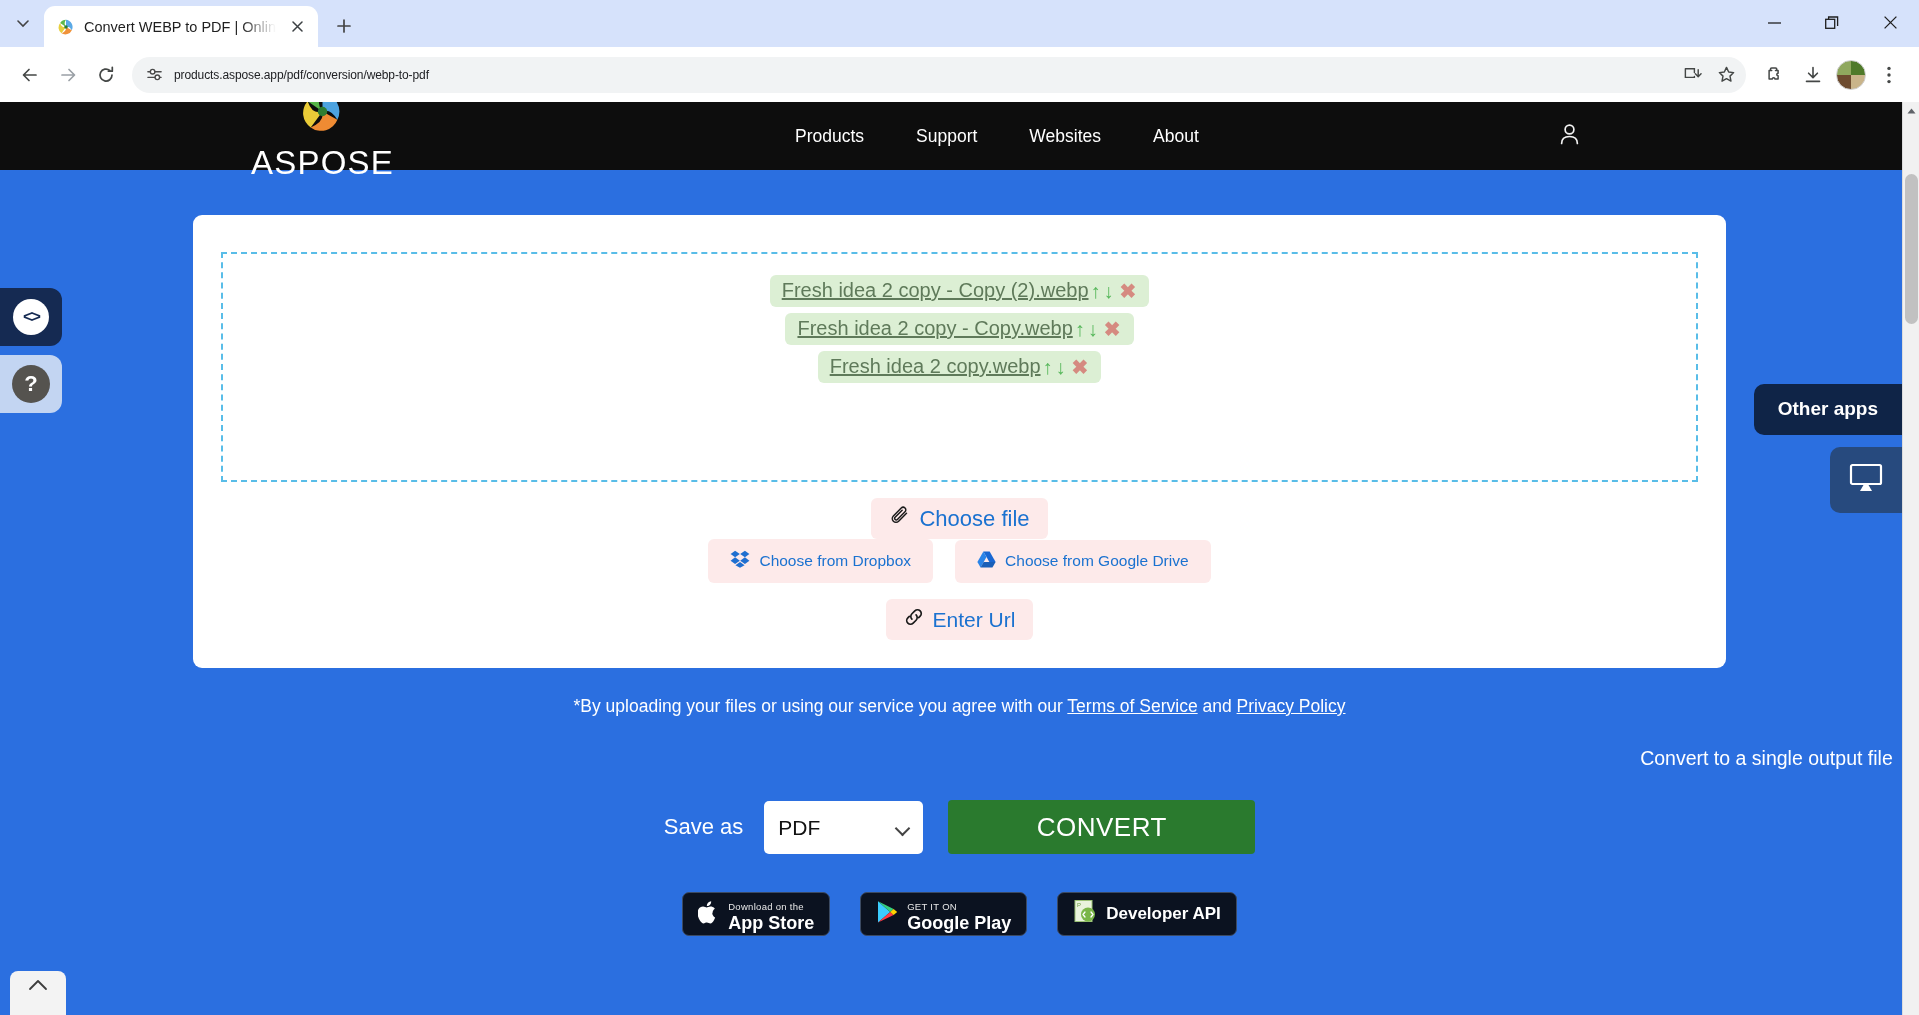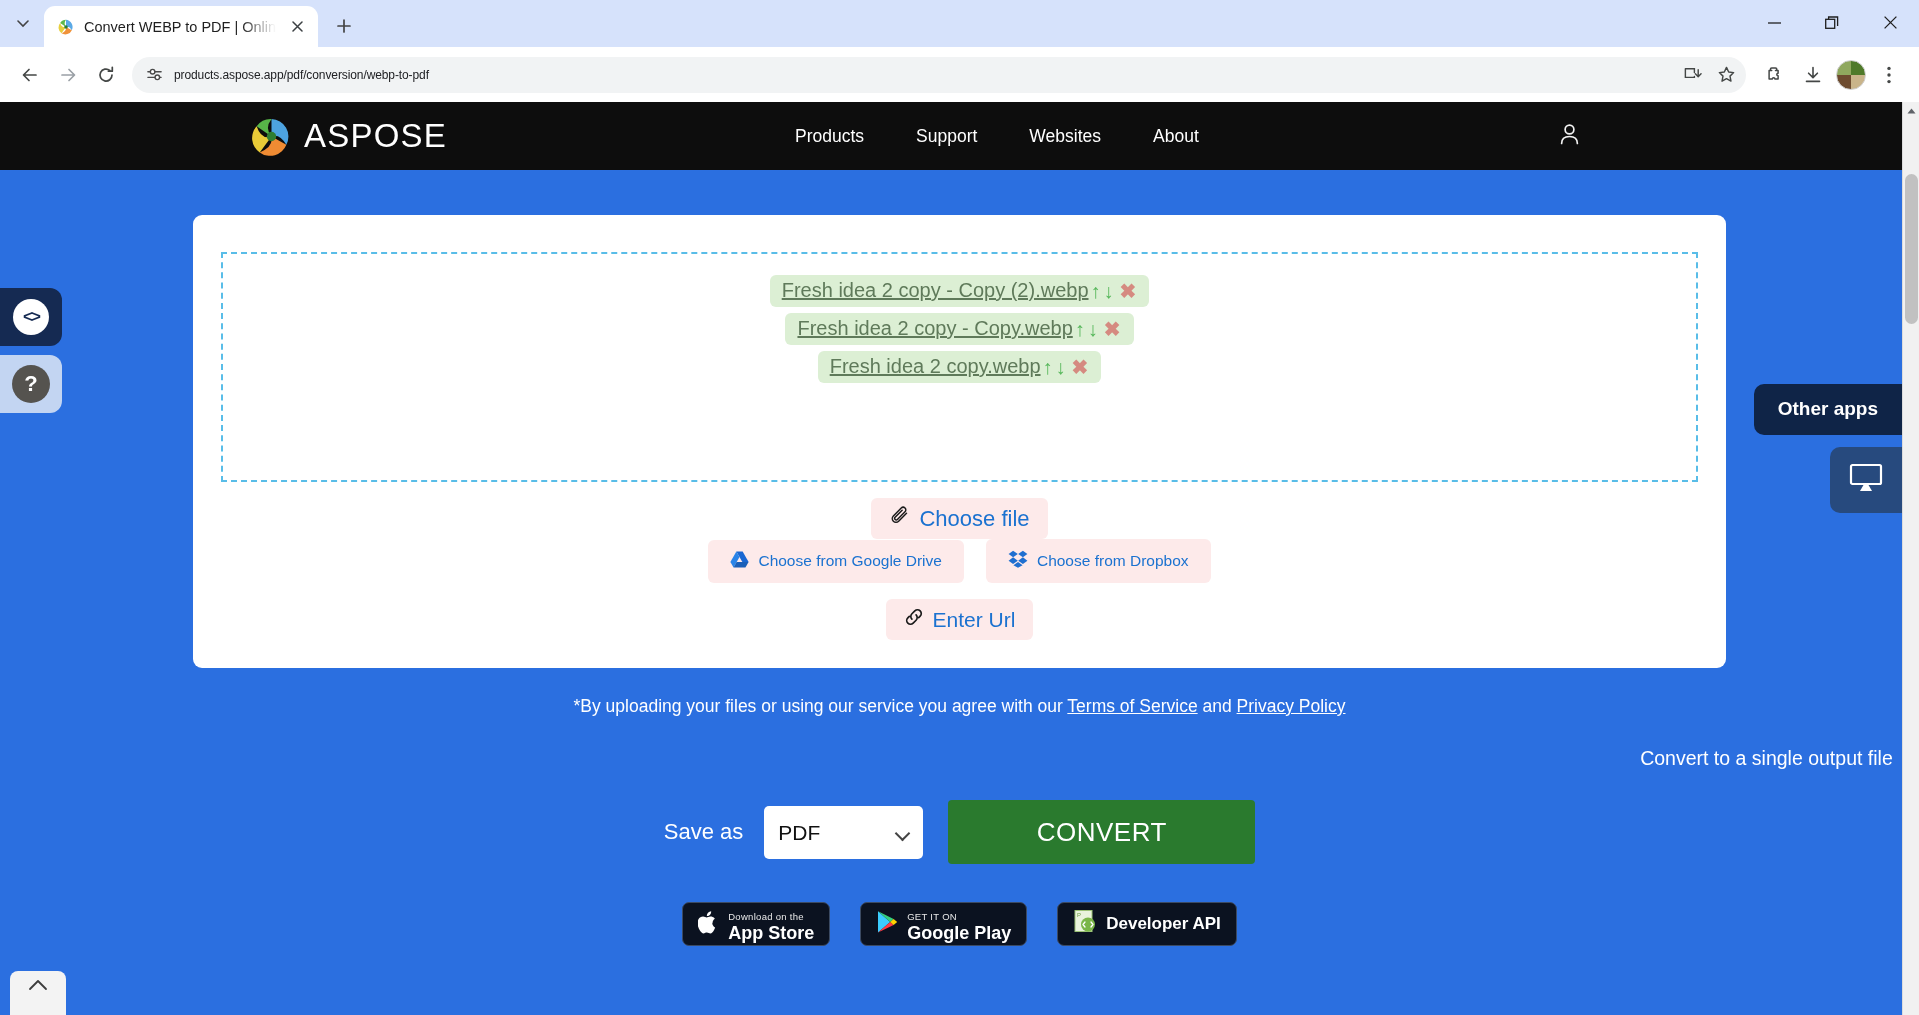--- a/index.html
+++ b/index.html
@@ -115,21 +115,21 @@
   }
 
   
   .site-header {
     height: 68px;
     background: #0d0d0d;
     display: flex;
     align-items: center;
     position: relative;
   }
-  .logo-wrap { display:flex;align-items:center;gap:12px; margin-left: 251px; cursor:pointer; }
+  .logo-wrap { display:flex;align-items:center;gap:12px; margin-left: 251px; cursor:pointer;flex-direction:column; }
   .logo-mark { width:41px;height:41px; position:relative; }
   .logo-text { color:#fff; font-size: 33px; letter-spacing: 1.2px; font-weight: 400; }
   .site-nav { display:flex; gap: 52px; position:absolute; left: 795px; }
   .site-nav a { color:#ffffff; font-size:17.5px; text-decoration:none; cursor:pointer; }
   .acct-icon { position:absolute; left: 1556px; cursor:pointer; }
 
   
   .main { position:relative; }
 
   .card {
@@ -207,21 +207,21 @@
     cursor:pointer;
     appearance: none;
   }
   .select-wrap { position:relative; }
   .select-wrap::after {
     content:""; position:absolute; right:15px; top:22px;
     width:9px;height:9px; border-right:2px solid #444; border-bottom:2px solid #444;
     transform: rotate(45deg); pointer-events:none;
   }
   .convert-btn {
-    width: 307px; height: 64px;
+    width: 307px; height: 54px;
     background: #2a7a2e;
     color: #ffffff;
     font-size: 26px;
     letter-spacing: 0.5px;
     border: none; border-radius: 4px;
     margin-left: 25px;
     cursor: pointer;
     font-family: inherit;
   }
 
@@ -468,40 +468,40 @@
             <svg width="21" height="21" viewBox="0 0 24 24">
               <path d="M20 9.5 L11 18.5 a4.2 4.2 0 0 1 -6 -6 L14 3.5 a3 3 0 0 1 4.3 4.3 L9.6 16.5 a1.8 1.8 0 0 1 -2.6 -2.6 L15 6" stroke="#1a1a1a" stroke-width="1.7" fill="none" stroke-linecap="round" stroke-linejoin="round"></path>
             </svg>
           </span>
           <span>Choose file</span>
         </button>
 
         <div class="btn-row">
           <button class="pick-btn pick-sm">
             <span>
-              <svg width="19" height="17" viewBox="0 0 24 21">
-                <path d="M8 0.5 L16 0.5 L23.5 13.5 L15.6 13.5 Z" fill="#1967d2"></path>
-                <path d="M8 0.5 L0.5 13.5 L4.5 20.5 L12 7.2 Z" fill="#2a84e8"></path>
-                <path d="M4.5 20.5 L19.5 20.5 L23.5 13.5 L8.4 13.5 Z" fill="#1a5fb8"></path>
-              </svg>
-            </span>
-            <span>Choose from Google Drive</span>
-          </button>
-
-          <button class="pick-btn pick-sm">
-            <span>
               <svg width="20" height="18" viewBox="0 0 24 22">
                 <path d="M6 1 L0.5 5 L6 9 L11.8 5 Z" fill="#1f6fd0"></path>
                 <path d="M18 1 L23.5 5 L18 9 L12.2 5 Z" fill="#1f6fd0"></path>
                 <path d="M6 17 L0.5 13 L6 9 L11.8 13 Z" fill="#1f6fd0"></path>
                 <path d="M18 17 L23.5 13 L18 9 L12.2 13 Z" fill="#1f6fd0"></path>
                 <path d="M6.4 18.5 L12 14.8 L17.6 18.5 L12 21.8 Z" fill="#1f6fd0"></path>
               </svg>
             </span>
             <span>Choose from Dropbox</span>
+          </button>
+
+          <button class="pick-btn pick-sm">
+            <span>
+              <svg width="19" height="17" viewBox="0 0 24 21">
+                <path d="M8 0.5 L16 0.5 L23.5 13.5 L15.6 13.5 Z" fill="#1967d2"></path>
+                <path d="M8 0.5 L0.5 13.5 L4.5 20.5 L12 7.2 Z" fill="#2a84e8"></path>
+                <path d="M4.5 20.5 L19.5 20.5 L23.5 13.5 L8.4 13.5 Z" fill="#1a5fb8"></path>
+              </svg>
+            </span>
+            <span>Choose from Google Drive</span>
           </button>
         </div>
 
         <button class="pick-btn pick-url">
           <span>
             <svg width="20" height="20" viewBox="0 0 24 24">
               <path d="M9.5 14.5 a4.5 4.5 0 0 1 0 -6.4 L13 4.6 a4.5 4.5 0 0 1 6.4 6.4 L17.6 12.8" stroke="#1a1a1a" stroke-width="2" fill="none" stroke-linecap="round"></path>
               <path d="M14.5 9.5 a4.5 4.5 0 0 1 0 6.4 L11 19.4 a4.5 4.5 0 0 1 -6.4 -6.4 L6.4 11.2" stroke="#1a1a1a" stroke-width="2" fill="none" stroke-linecap="round"></path>
             </svg>
           </span>

